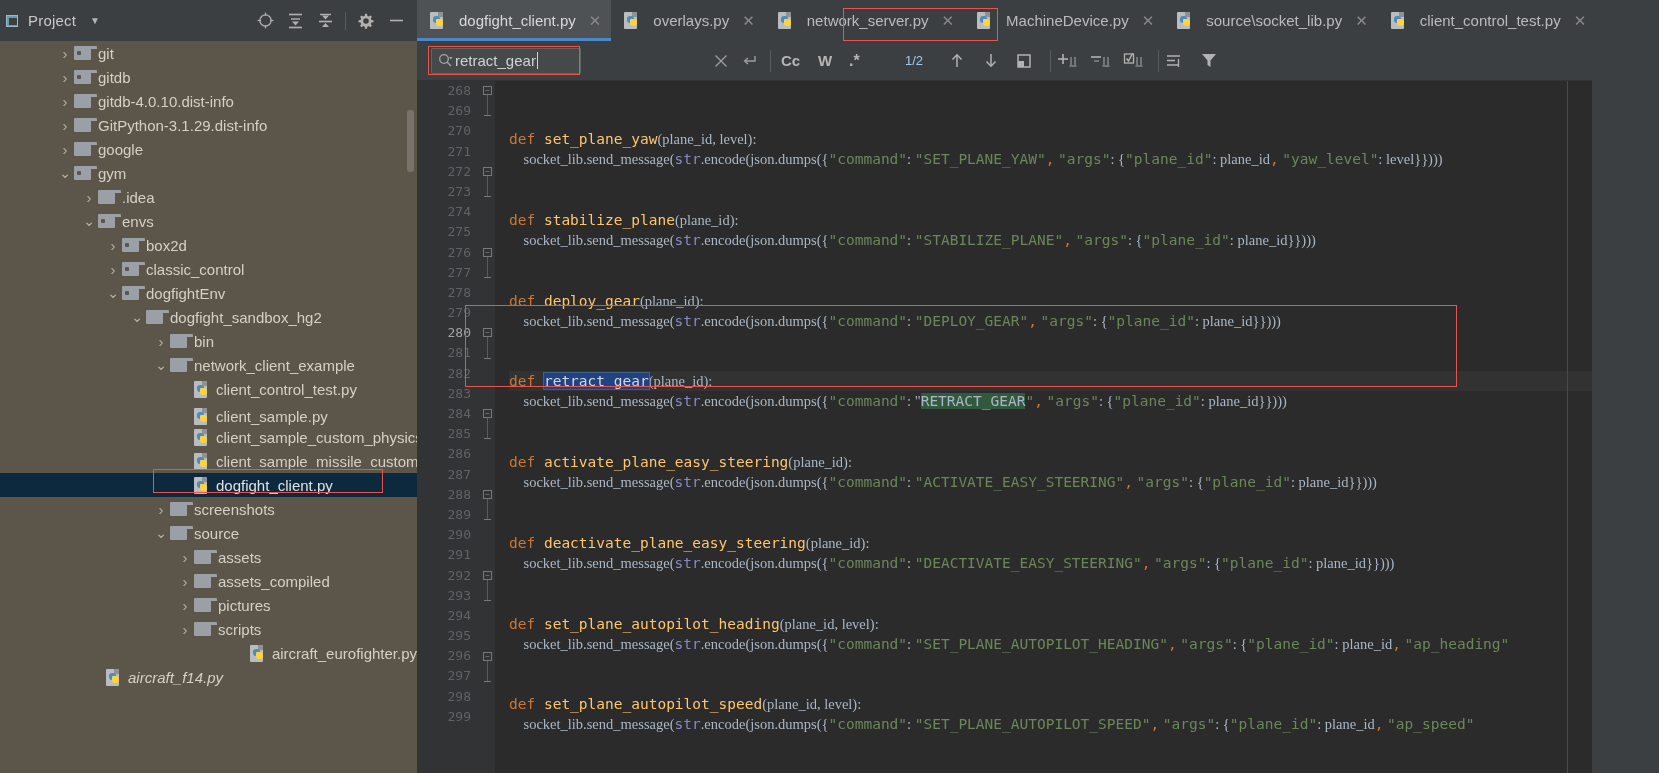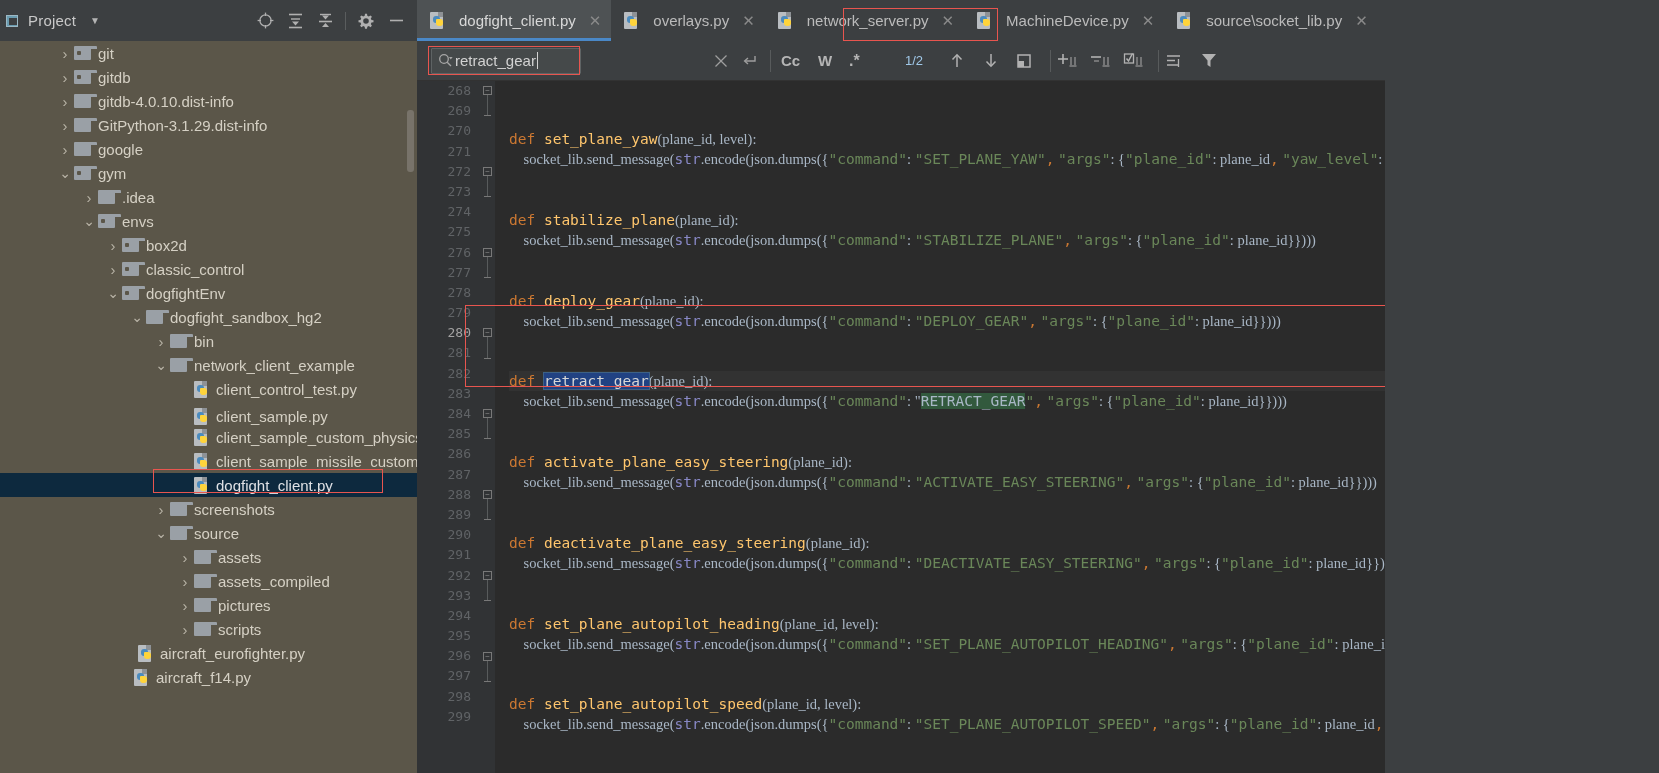--- a/index.html
+++ b/index.html
@@ -2,21 +2,21 @@
 <html><head>
 <meta charset="utf-8">
 <style>
   * { box-sizing: border-box; margin:0; padding:0; }
   html,body {
     width:1659px; height:773px; overflow:hidden;
     background:#3c3f41;
     font-family:"Liberation Sans", sans-serif;
     -webkit-font-smoothing:antialiased;
   }
-  .app { position:relative; width:1385px; height:773px; }
+  .app { position:relative; width:1592px; height:773px; }
 
   
   .project-panel{
     position:absolute; left:0; top:0; width:417px; height:773px;
     background:#5b5649;
     display:flex; flex-direction:column;
   }
   .project-header{
     height:41px; flex:0 0 41px; background:#3c3f41;
     display:flex; align-items:center; padding:0 6px 0 6px;
@@ -384,31 +384,31 @@
           <span class="lbl">pictures</span>
         </div>
         <div class="trow" style="padding-left: 176px;">
           <span class="arrow" style="font-size: 15px;">›</span>
           <span class="fold-i">
             <span class="tab"></span>
             <span class="body"></span>
           </span>
           <span class="lbl">scripts</span>
         </div>
-        <div class="trow" style="padding-left: 120px;">
+        <div class="trow" style="padding-left: 120px; justify-content: flex-end;">
           <span class="arrow none"></span>
           <span class="py-i">
             <span class="page"></span>
             <span class="corner"></span>
             <span class="b"></span>
             <span class="y"></span>
           </span>
           <span class="lbl">aircraft_eurofighter.py</span>
         </div>
-        <div class="trow" style="padding-left: 116px;">
+        <div class="trow" style="padding-left: 88px; font-style: italic;">
           <span class="arrow none"></span>
           <span class="py-i">
             <span class="page"></span>
             <span class="corner"></span>
             <span class="b"></span>
             <span class="y"></span>
           </span>
           <span class="lbl">aircraft_f14.py</span>
         </div>
       </div>

